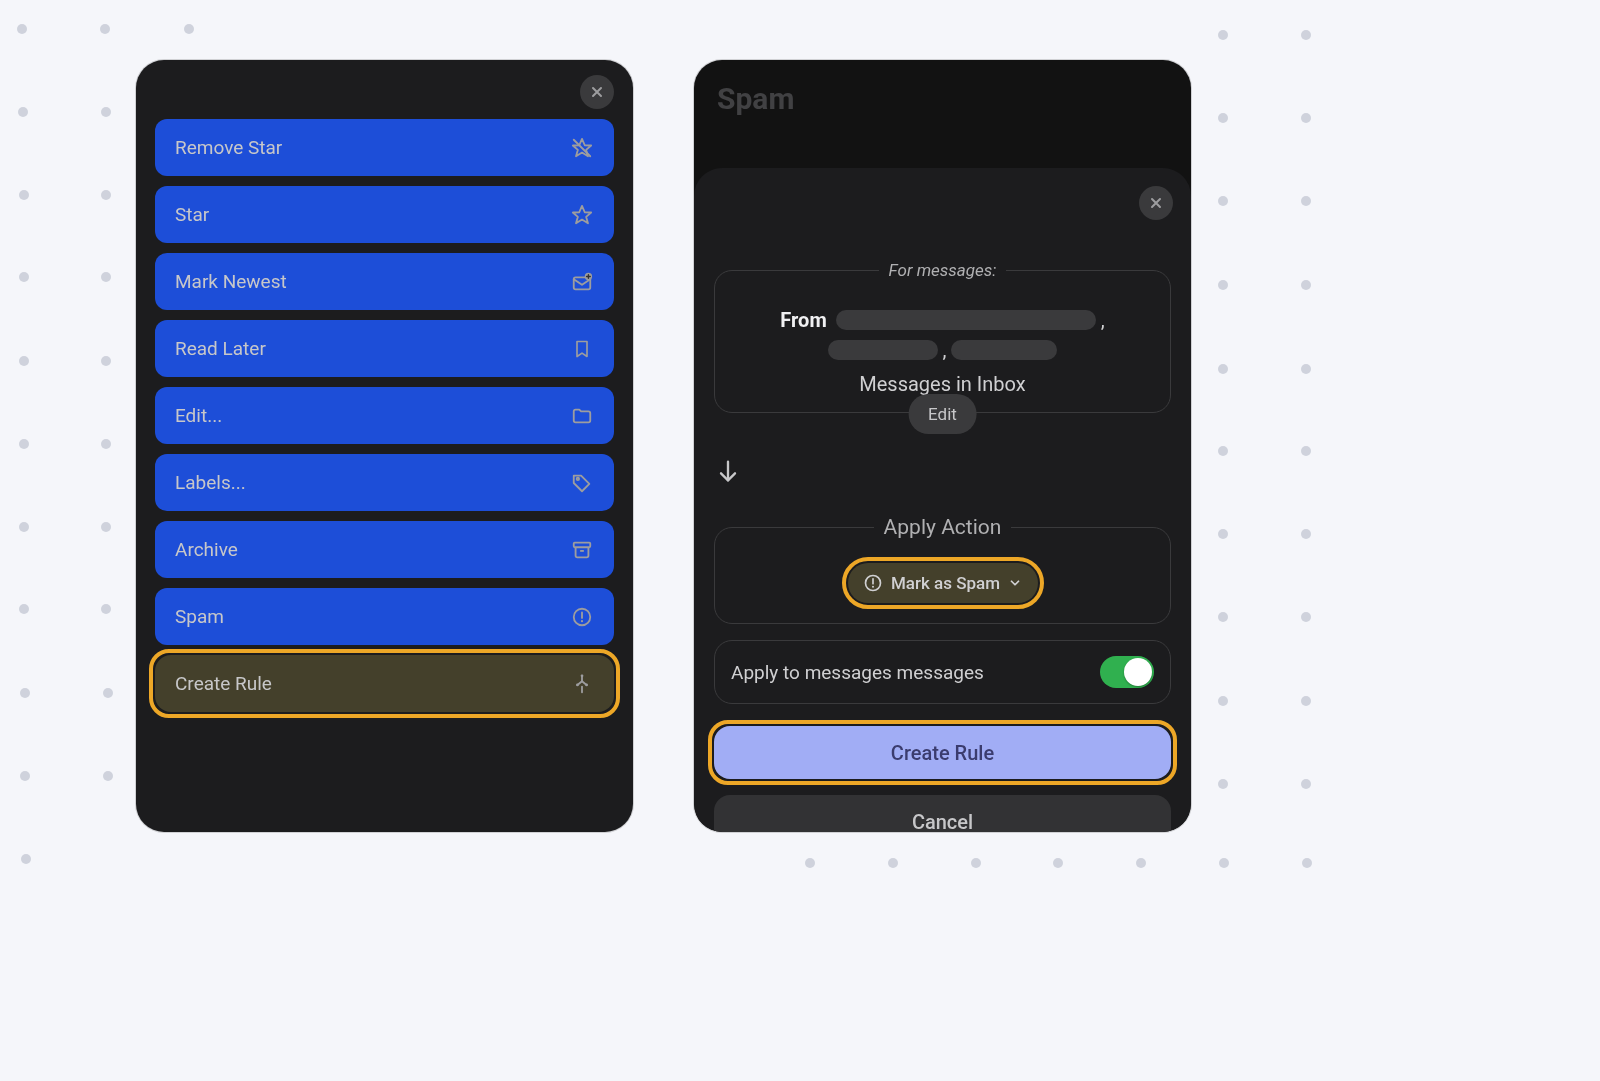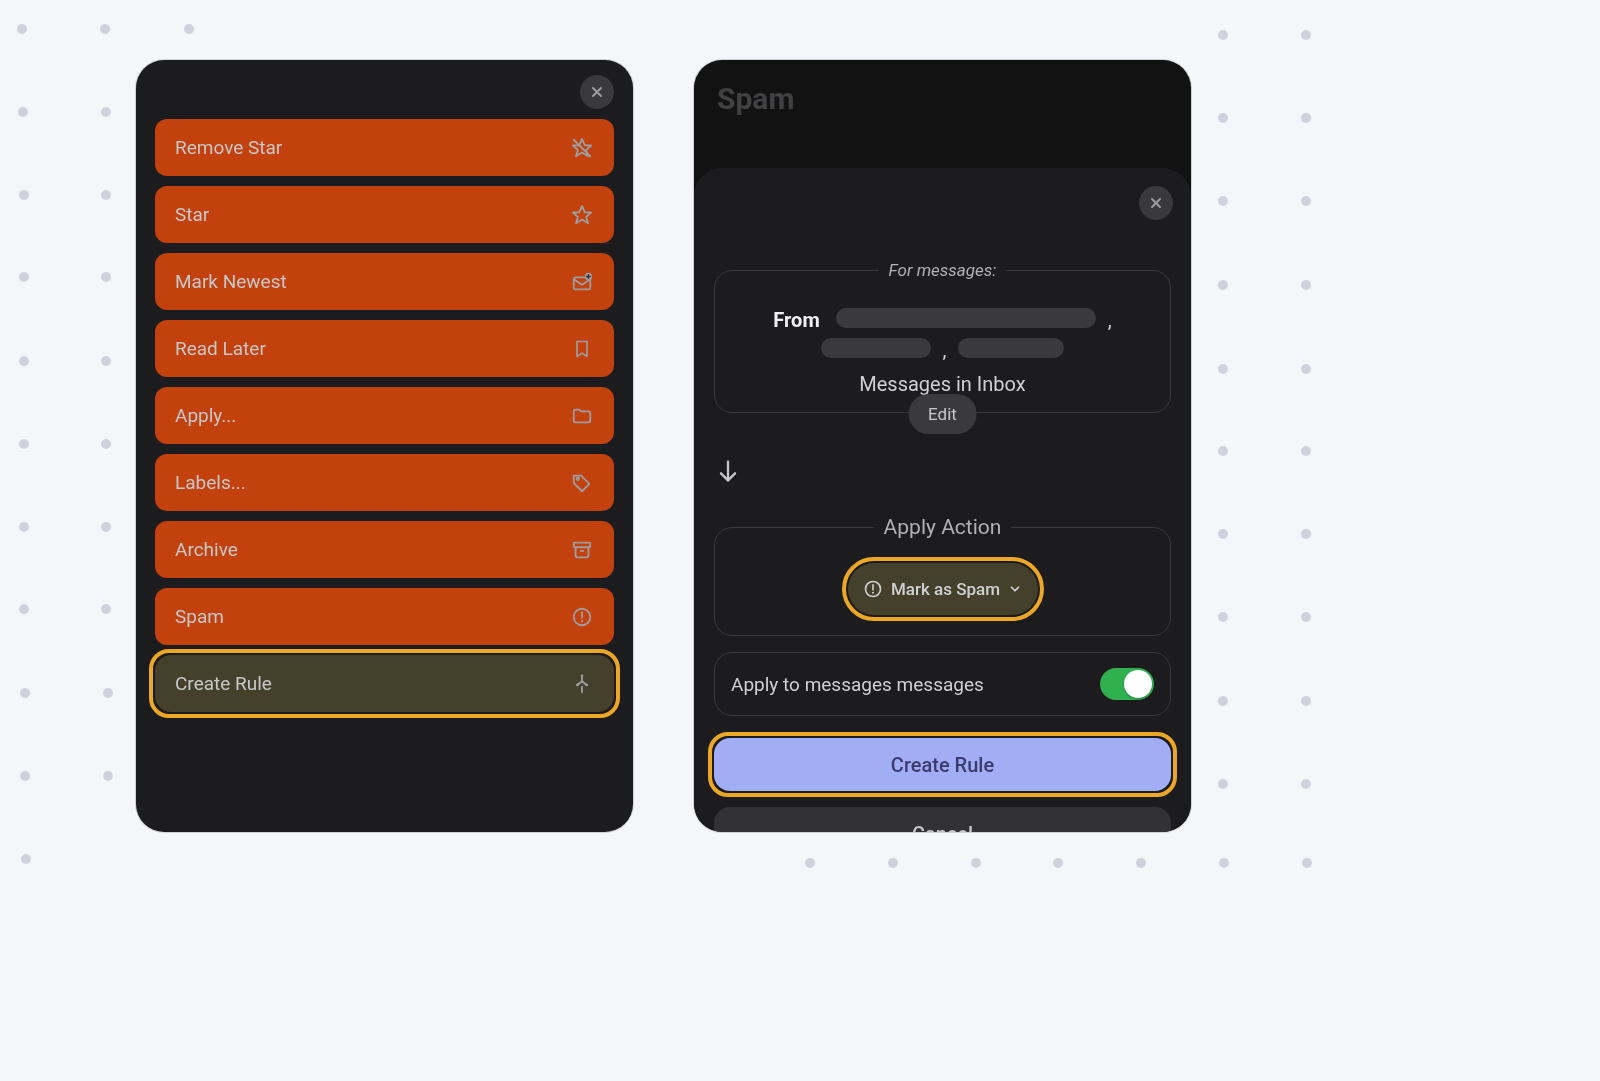--- a/index.html
+++ b/index.html
@@ -28,21 +28,21 @@
   .close-btn {
     width: 34px; height: 34px; border-radius: 50%;
     background: #3a3a3c; color: #9d9d9f;
     display: flex; align-items: center; justify-content: center;
     margin-left: auto; margin-bottom: 10px; cursor: pointer;
     font-size: 20px; line-height: 1;
   }
   .close-btn svg { width: 16px; height: 16px; }
 
   .action-row {
-    background: #c2410c;
+    background: #1d4ed8;
     border-radius: 12px;
     height: 57px;
     display: flex; align-items: center; justify-content: space-between;
     padding: 0 20px;
     margin-bottom: 10px;
     color: #c7c7c9;
     font-size: 19px;
   }
   .action-row .iconwrap { width: 24px; height: 24px; display:flex; align-items:center; justify-content:center; color:#9d9d9f; }
   .highlight-ring {
@@ -85,21 +85,21 @@
     margin-top: 72px;
     padding: 28px 20px 16px 20px;
     position: relative;
   }
   fieldset.for-messages legend {
     color: #b0b0b2; font-size: 17px;
     padding: 0 10px;
     margin: 0 auto;
     font-style: italic;
   }
-  .from-row { color: #d0d0d2; font-size: 20px; display:flex; justify-content:center; align-items:flex-start; flex-wrap:wrap; gap:12px; margin-bottom:6px; }
+  .from-row { color: #d0d0d2; font-size: 20px; display:flex; justify-content:center; align-items:center; flex-wrap:wrap; gap:5px; margin-bottom:6px; }
   .from-label { font-weight: 700; color:#f0f0f2; margin-right: 4px; }
   .chip { display:inline-block; height: 20px; border-radius: 10px; background:#3a3a3c; }
   .chip.w1 { width: 260px; }
   .chip.w2 { width: 110px; }
   .chip.w3 { width: 106px; }
   .comma { color:#d0d0d2; font-size:20px; }
   .msg-in { text-align:center; color:#d0d0d2; font-size:20px; margin-top:10px; }
   .edit-pill {
     position: absolute; left: 50%; transform: translateX(-50%);
     bottom: -22px;
@@ -115,21 +115,21 @@
     border-radius: 18px;
     margin-top: 30px;
     padding: 24px 20px 20px 20px;
   }
   fieldset.apply-action legend {
     color: #b0b0b2; font-size: 21px; padding: 0 10px; margin: 0 auto;
   }
   .spam-dd {
     display:flex; align-items:center; justify-content:center; gap:8px;
     background:#44402b; border-radius: 28px;
-    width: 190px; height: 52px; margin: 0 auto;
+    width: 190px; height: 40px; margin: 0 auto;
     position: relative;
     color:#d0d0d2; font-size: 17px; font-weight: 500;
     cursor: pointer;
   }
   .spam-dd::after {
     content:""; position:absolute; inset:-6px;
     border: 4px solid #eda727; border-radius: 34px; pointer-events:none;
   }
 
   .toggle-row {
@@ -254,21 +254,21 @@
   <div class="action-row">
     <span>Read Later</span>
     <span class="iconwrap">
       <svg viewBox="0 0 24 24" width="20" height="22" fill="none" stroke="currentColor" stroke-width="2" stroke-linejoin="round">
           <path d="M6 3h12v18l-6-4-6 4z"></path>
         </svg>
     </span>
   </div>
 
   <div class="action-row">
-    <span>Apply...</span>
+    <span>Edit...</span>
     <span class="iconwrap">
       <svg viewBox="0 0 24 24" width="22" height="22" fill="none" stroke="currentColor" stroke-width="2" stroke-linejoin="round">
           <path d="M3 7a2 2 0 0 1 2-2h4l2 2h8a2 2 0 0 1 2 2v8a2 2 0 0 1-2 2H5a2 2 0 0 1-2-2z"></path>
         </svg>
     </span>
   </div>
 
   <div class="action-row">
     <span>Labels...</span>
     <span class="iconwrap">

